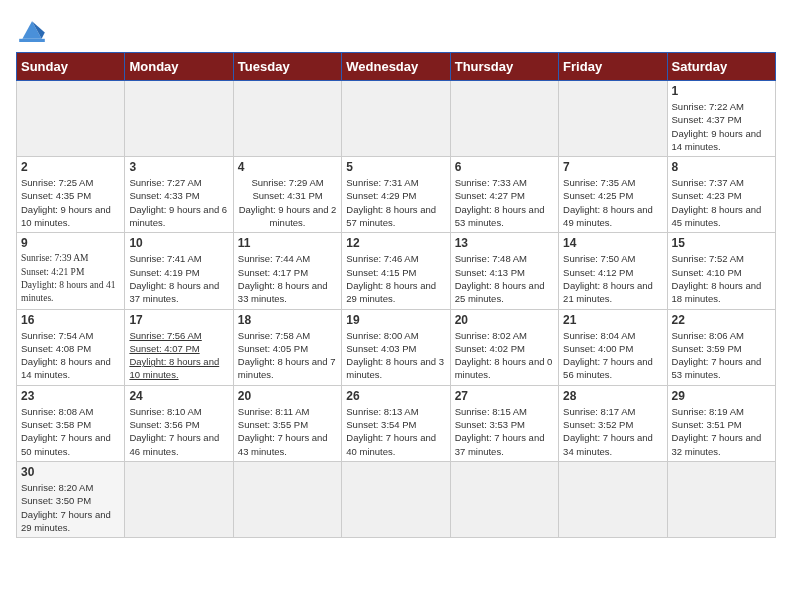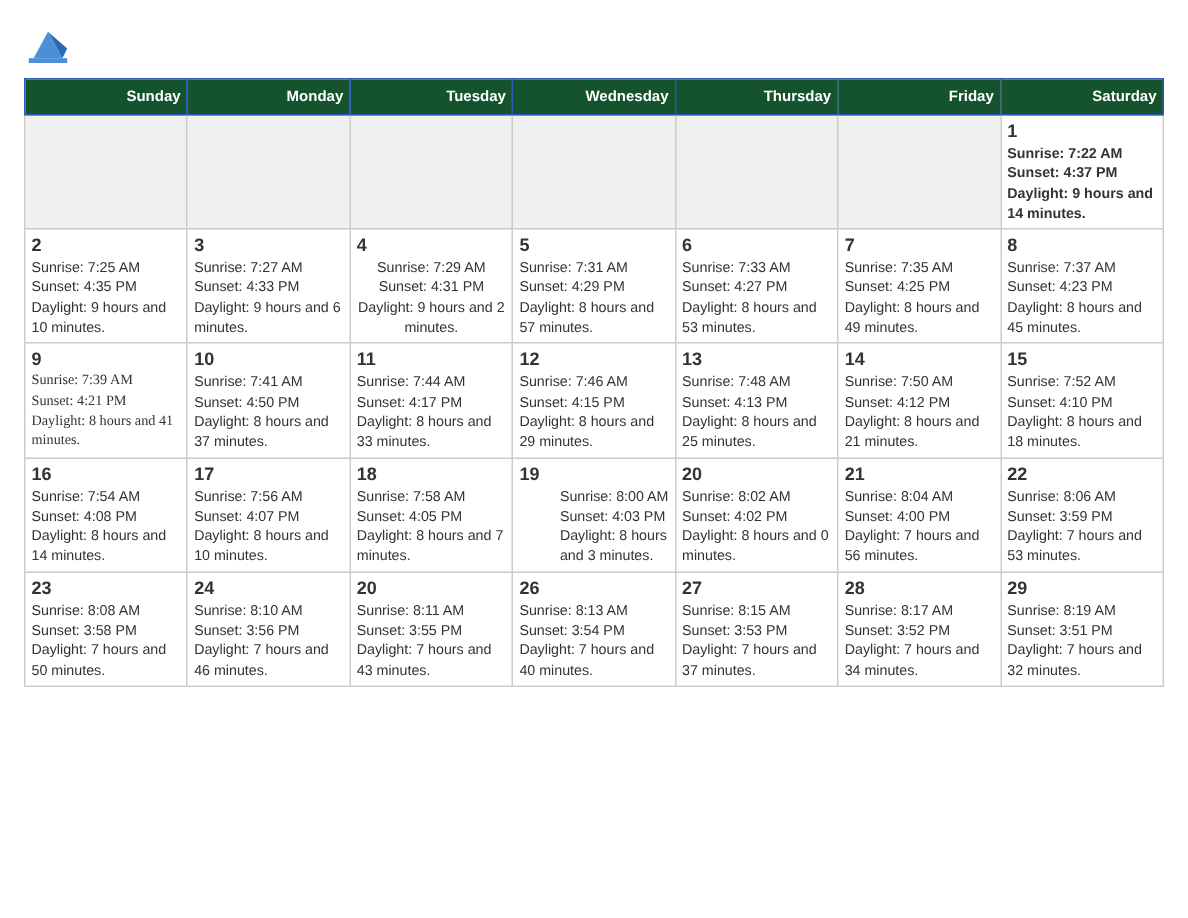--- a/index.html
+++ b/index.html
@@ -44,26 +44,26 @@
     .subtitle {
       font-size: 16px;
       color: #333;
     }
     .calendar {
       width: 100%;
       border-collapse: collapse;
       border: 1px solid #ccc;
     }
     .calendar th {
-      background: #14532d;
+      background: #7f1d1d;
       color: #fff;
-      font-size: 10px;
+      font-size: 13px;
       font-weight: bold;
       padding: 6px 4px;
-      text-align: right;
+      text-align: left;
       border: 1px solid #2a5ab4;
     }
     .calendar td {
       vertical-align: top;
       border: 1px solid #ccc;
       padding: 3px 4px;
       width: 108px;
       min-height: 80px;
       font-size: 10px;
       color: #333;
@@ -123,21 +123,21 @@
   <tbody id="calendar-body">
   <tr>
         <td class="empty"></td>
         <td class="empty"></td>
         <td class="empty"></td>
         <td class="empty"></td>
         <td class="empty"></td>
         <td class="empty"></td>
         <td>
           <span class="day-number">1</span>
-          <div class="day-info" style="white-space: pre-line; font-weight: bold;">Sunrise: 7:22 AM
+          <div class="day-info" style="white-space: pre-line;">Sunrise: 7:22 AM
 Sunset: 4:37 PM
 Daylight: 9 hours and 14 minutes.</div>
         </td>
       </tr>
       <tr>
         <td>
           <span class="day-number">2</span>
           <div class="day-info" style="white-space: pre-line;">Sunrise: 7:25 AM
 Sunset: 4:35 PM
 Daylight: 9 hours and 10 minutes.</div>
@@ -182,21 +182,21 @@
       <tr>
         <td>
           <span class="day-number">9</span>
           <div class="day-info" style="white-space: pre-line; font-family: Liberation Serif, serif;">Sunrise: 7:39 AM
 Sunset: 4:21 PM
 Daylight: 8 hours and 41 minutes.</div>
         </td>
         <td>
           <span class="day-number">10</span>
           <div class="day-info" style="white-space: pre-line;">Sunrise: 7:41 AM
-Sunset: 4:50 PM
+Sunset: 4:19 PM
 Daylight: 8 hours and 37 minutes.</div>
         </td>
         <td>
           <span class="day-number">11</span>
           <div class="day-info" style="white-space: pre-line;">Sunrise: 7:44 AM
 Sunset: 4:17 PM
 Daylight: 8 hours and 33 minutes.</div>
         </td>
         <td>
           <span class="day-number">12</span>
@@ -225,33 +225,33 @@
       </tr>
       <tr>
         <td>
           <span class="day-number">16</span>
           <div class="day-info" style="white-space: pre-line;">Sunrise: 7:54 AM
 Sunset: 4:08 PM
 Daylight: 8 hours and 14 minutes.</div>
         </td>
         <td>
           <span class="day-number">17</span>
-          <div class="day-info" style="white-space: pre-line;">Sunrise: 7:56 AM
+          <div class="day-info" style="white-space: pre-line; text-decoration: underline;">Sunrise: 7:56 AM
 Sunset: 4:07 PM
 Daylight: 8 hours and 10 minutes.</div>
         </td>
         <td>
           <span class="day-number">18</span>
           <div class="day-info" style="white-space: pre-line;">Sunrise: 7:58 AM
 Sunset: 4:05 PM
 Daylight: 8 hours and 7 minutes.</div>
         </td>
         <td>
           <span class="day-number">19</span>
-          <div class="day-info" style="white-space: pre-line; margin-left: 27px;">Sunrise: 8:00 AM
+          <div class="day-info" style="white-space: pre-line;">Sunrise: 8:00 AM
 Sunset: 4:03 PM
 Daylight: 8 hours and 3 minutes.</div>
         </td>
         <td>
           <span class="day-number">20</span>
           <div class="day-info" style="white-space: pre-line;">Sunrise: 8:02 AM
 Sunset: 4:02 PM
 Daylight: 8 hours and 0 minutes.</div>
         </td>
         <td>
@@ -304,14 +304,28 @@
 Sunset: 3:52 PM
 Daylight: 7 hours and 34 minutes.</div>
         </td>
         <td>
           <span class="day-number">29</span>
           <div class="day-info" style="white-space: pre-line;">Sunrise: 8:19 AM
 Sunset: 3:51 PM
 Daylight: 7 hours and 32 minutes.</div>
         </td>
       </tr>
+      <tr class="last-row">
+        <td>
+          <span class="day-number">30</span>
+          <div class="day-info" style="white-space: pre-line;">Sunrise: 8:20 AM
+Sunset: 3:50 PM
+Daylight: 7 hours and 29 minutes.</div>
+        </td>
+        <td class="empty"></td>
+        <td class="empty"></td>
+        <td class="empty"></td>
+        <td class="empty"></td>
+        <td class="empty"></td>
+        <td class="empty"></td>
+      </tr>
     </tbody>
 </table>
 
 </body></html>

